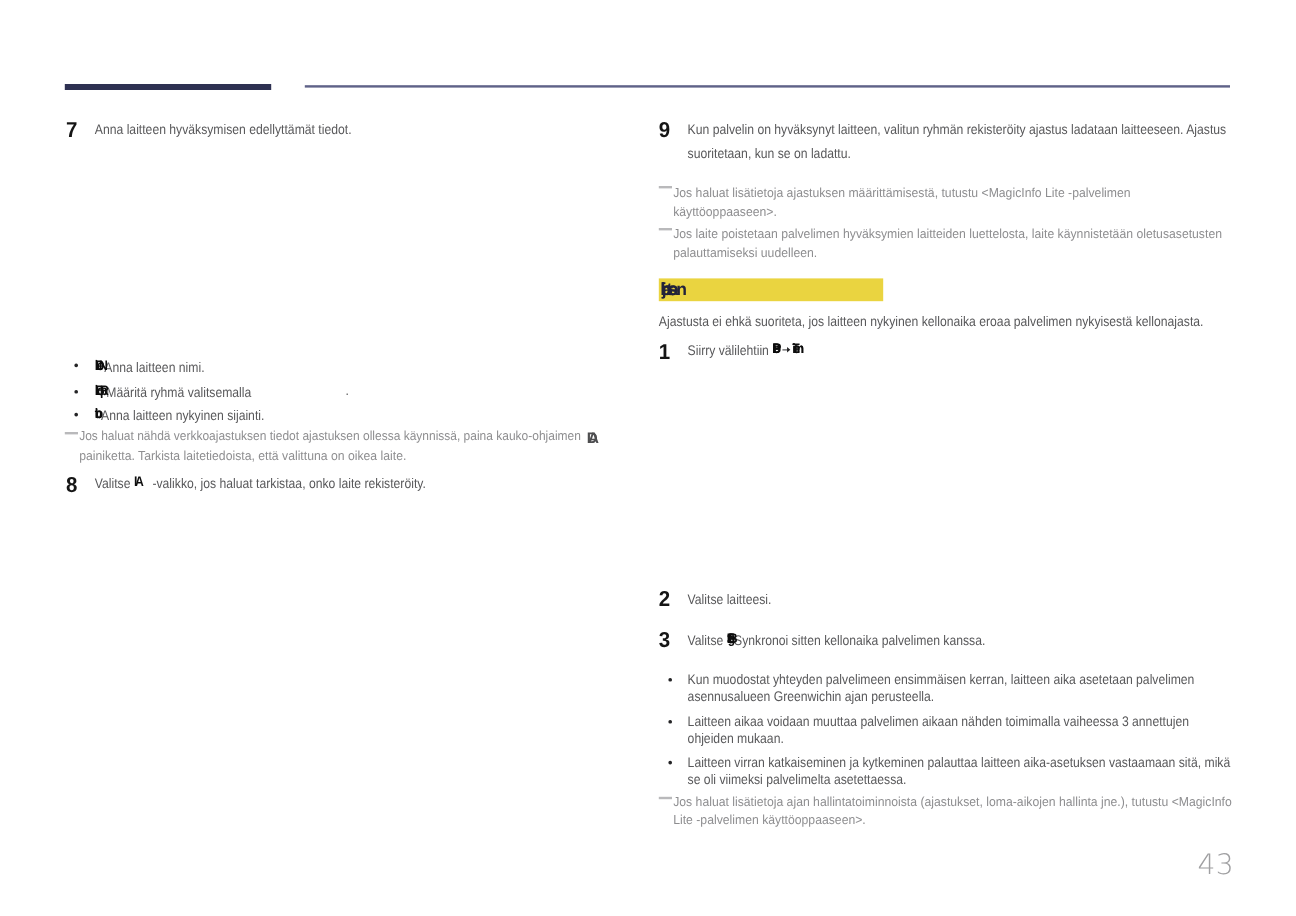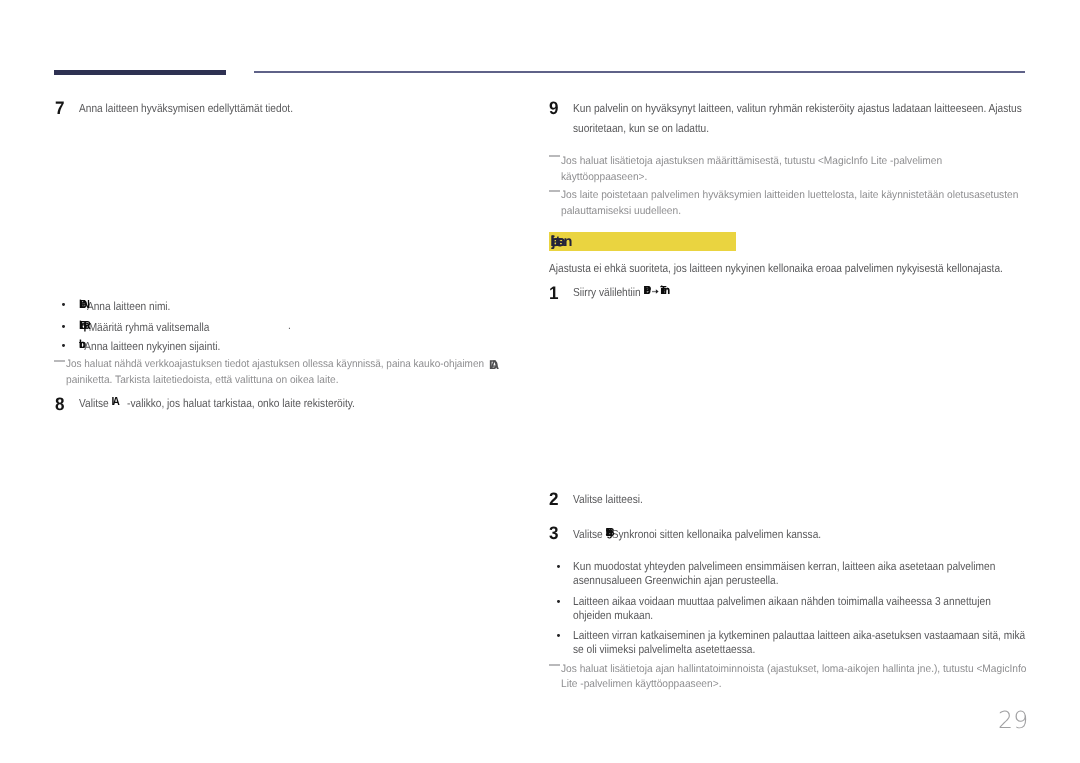--- a/index.html
+++ b/index.html
@@ -102,14 +102,14 @@
   <div class="abs t body" style="left:573px;top:609px;">ohjeiden mukaan.</div>
 
   <div class="abs bullet" style="left:557px;top:634px;"></div>
   <div class="abs t body" style="left:573px;top:628.5px;">Laitteen virran katkaiseminen ja kytkeminen palauttaa laitteen aika-asetuksen vastaamaan sitä, mikä</div>
   <div class="abs t body" style="left:573px;top:643px;">se oli viimeksi palvelimelta asetettaessa.</div>
 
   <div class="abs dash" style="left:549px;top:663.5px;"></div>
   <div class="abs t note" style="left:561px;top:663px;">Jos haluat lisätietoja ajan hallintatoiminnoista (ajastukset, loma-aikojen hallinta jne.), tutustu &lt;MagicInfo</div>
   <div class="abs t note" style="left:561px;top:678px;">Lite -palvelimen käyttöoppaaseen&gt;.</div>
 
-  <div class="abs pgnum" style="left:998px;top:705.5px;">29</div>
+  <div class="abs pgnum" style="left:998px;top:705.5px;">43</div>
 </div>
 
 </body></html>

